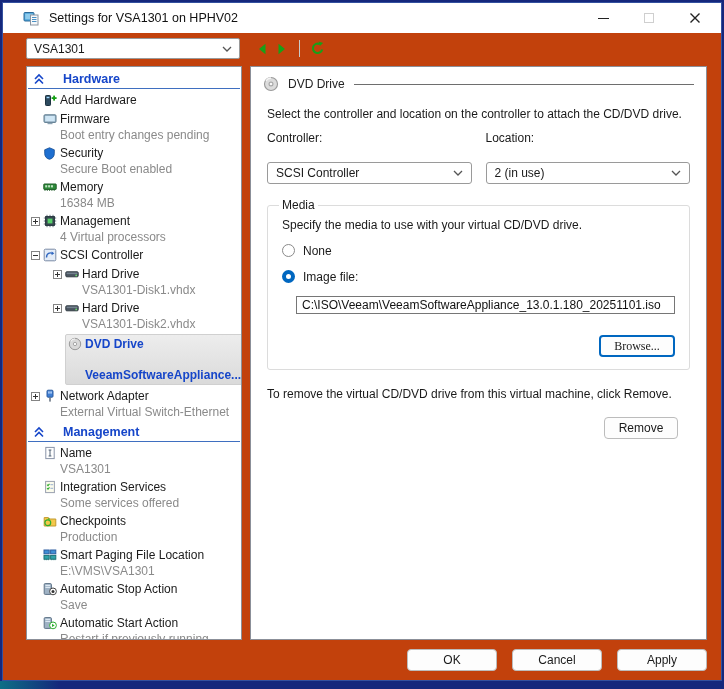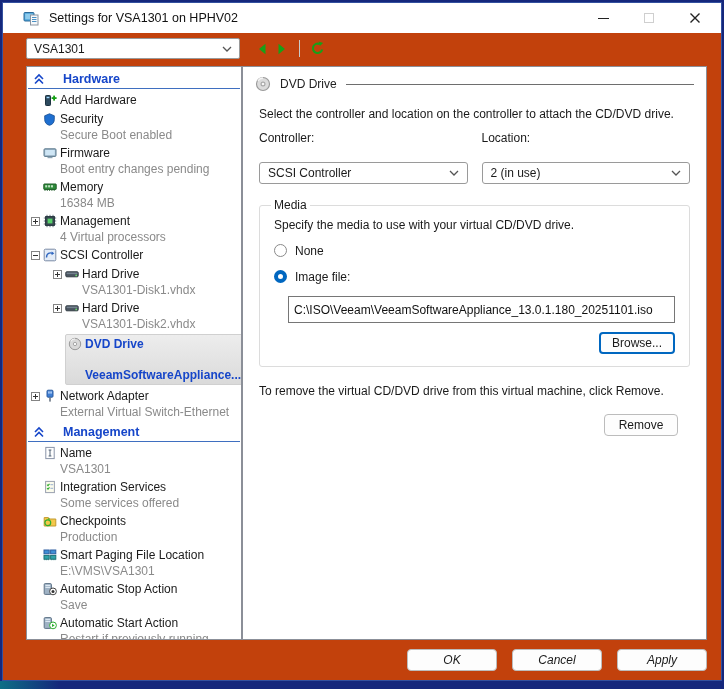--- a/index.html
+++ b/index.html
@@ -29,21 +29,21 @@
 
   
   .toolbar { height:31px; display:flex; align-items:center; padding-left:23px; flex:0 0 auto; }
   .vm-select { width:214px; height:21px; background:#fff; border:1px solid #9a9a9a; border-radius:2px;
     display:flex; align-items:center; justify-content:space-between; padding:0 7px; }
   .nav-btn { width:20px; height:20px; display:flex; align-items:center; justify-content:center; }
   .nav-back { margin-left:12px; }
   .tb-sep { width:1px; height:17px; background:#c9c9c9; margin:0 7px; }
 
   
-  .content { flex:1; display:flex; padding:2px 14px 0 23px; min-height:0; }
+  .content { flex:1; display:flex; padding:2px 14px 0 23px; gap:8px; min-height:0; }
   .panel { background:#fff; border:1px solid #8b8f98; }
   .sidebar { width:216px; padding:2px 1px; overflow:hidden; }
   .main { flex:1; padding:7px 12px 0 12px; overflow:hidden; }
 
   
   .tsec { display:flex; align-items:center; padding:3px 2px 2px 5px; border-bottom:1px solid #3f6fc0; margin-bottom:3px; }
   .tsec-label { color:#1646c9; font-weight:bold; font-size:12.5px; margin-left:18px; }
   .titem { margin:2px 0 3px; }
   .trow { display:flex; align-items:center; min-height:16px; }
   .expcol { width:15px; flex:0 0 auto; display:flex; justify-content:flex-start; padding-left:3px; }
@@ -72,33 +72,33 @@
   .combo-label { margin-bottom:17px; }
   .fake-select { height:22px; border:1px solid #9a9a9a; border-radius:3px; background:#fff;
     display:flex; align-items:center; justify-content:space-between; padding:0 8px; }
   fieldset.media { margin:14px 4px 0; border:1px solid #dcdcdc; border-radius:3px; padding:2px 14px 12px; }
   fieldset.media legend { padding:0 3px; margin-left:-3px; }
   .media-instr { margin:4px 0 12px; }
   .radio-row { display:flex; align-items:flex-start; margin:12px 0; }
   .radio { width:13px; height:13px; border-radius:50%; border:1px solid #8a8a8a; background:#fff; flex:0 0 auto; }
   .radio.checked { border:4px solid #0067c0; }
   .radio-label { margin-left:8px; }
-  .iso-input { display:block; width:calc(100% - 14px); margin:10px 0 0 14px; height:27px;
+  .iso-input { display:block; width:calc(100% - 14px); margin:10px 0 0 14px; height:18px;
     border:1px solid #767676; padding:0 5px; font-family:inherit; font-size:12px; color:#111; background:#fff; }
-  .browse-row { display:flex; justify-content:flex-end; margin-top:9px; }
+  .browse-row { display:flex; justify-content:flex-end; margin-top:21px;font-family:Liberation Serif, serif; }
   .btn { min-width:88px; height:22px; background:#fdfdfd; border:1px solid #bcbcbc; border-radius:4px;
     font-family:inherit; font-size:12px; color:#1a1a1a; display:inline-flex; align-items:center; justify-content:center; padding:0 10px; }
   .browse-btn { min-width:76px; border:2px solid #0067c0; }
   .remove-hint { margin:17px 4px 16px; }
   .remove-row { display:flex; justify-content:flex-end; margin:10px 16px 0 0; }
   .remove-btn { min-width:74px; }
 
   
   .footer { height:40px; flex:0 0 auto; display:flex; align-items:center; justify-content:flex-end; gap:15px; padding-right:14px; }
-  .footer .btn { min-width:90px;font-style:italic; }
+  .footer .btn { min-width:90px; }
 
   svg { display:block; }
 </style>
 </head>
 <body>
 
 <div class="desktop">
   <div class="window">
 
     <div class="titlebar">
@@ -175,42 +175,42 @@
               </svg>
             </span>
             <span class="tlabel">Add Hardware</span>
           </div>
         </div>
 
         <div class="titem">
           <div class="trow">
             <span class="expcol"></span>
             <span class="iconcol">
-              <svg width="13" height="13" viewBox="0 0 14 14">
-                <path d="M7 0.8 L12.2 3 V7 C12.2 10.6 9.6 12.7 7 13.3 C4.4 12.7 1.8 10.6 1.8 7 V3 Z" fill="#1e6fd0" stroke="#13498c" stroke-width="0.8"></path>
-              </svg>
-            </span>
-            <span class="tlabel">Security</span>
-          </div>
-          <div class="tsub">Secure Boot enabled</div>
-        </div>
-
-        <div class="titem">
-          <div class="trow">
-            <span class="expcol"></span>
-            <span class="iconcol">
               <svg width="14" height="14" viewBox="0 0 14 14">
                 <rect x="1" y="2.8" width="12" height="7.6" rx="1" fill="#9db7c9" stroke="#5c7a8e"></rect>
                 <rect x="2.2" y="4" width="9.6" height="5.2" fill="#cfe6f5"></rect>
                 <rect x="4.5" y="10.8" width="5" height="1.4" fill="#8aa2b2"></rect>
               </svg>
             </span>
             <span class="tlabel">Firmware</span>
           </div>
           <div class="tsub">Boot entry changes pending</div>
+        </div>
+
+        <div class="titem">
+          <div class="trow">
+            <span class="expcol"></span>
+            <span class="iconcol">
+              <svg width="13" height="13" viewBox="0 0 14 14">
+                <path d="M7 0.8 L12.2 3 V7 C12.2 10.6 9.6 12.7 7 13.3 C4.4 12.7 1.8 10.6 1.8 7 V3 Z" fill="#1e6fd0" stroke="#13498c" stroke-width="0.8"></path>
+              </svg>
+            </span>
+            <span class="tlabel">Security</span>
+          </div>
+          <div class="tsub">Secure Boot enabled</div>
         </div>
 
         <div class="titem">
           <div class="trow">
             <span class="expcol"></span>
             <span class="iconcol">
               <svg width="14" height="14" viewBox="0 0 14 14">
                 <rect x="0.8" y="4" width="12.4" height="5.4" rx="0.5" fill="#2e8b3a" stroke="#1d5c26"></rect>
                 <rect x="2.2" y="5.2" width="2" height="2.2" fill="#bfe3c2"></rect>
                 <rect x="5.1" y="5.2" width="2" height="2.2" fill="#bfe3c2"></rect>

